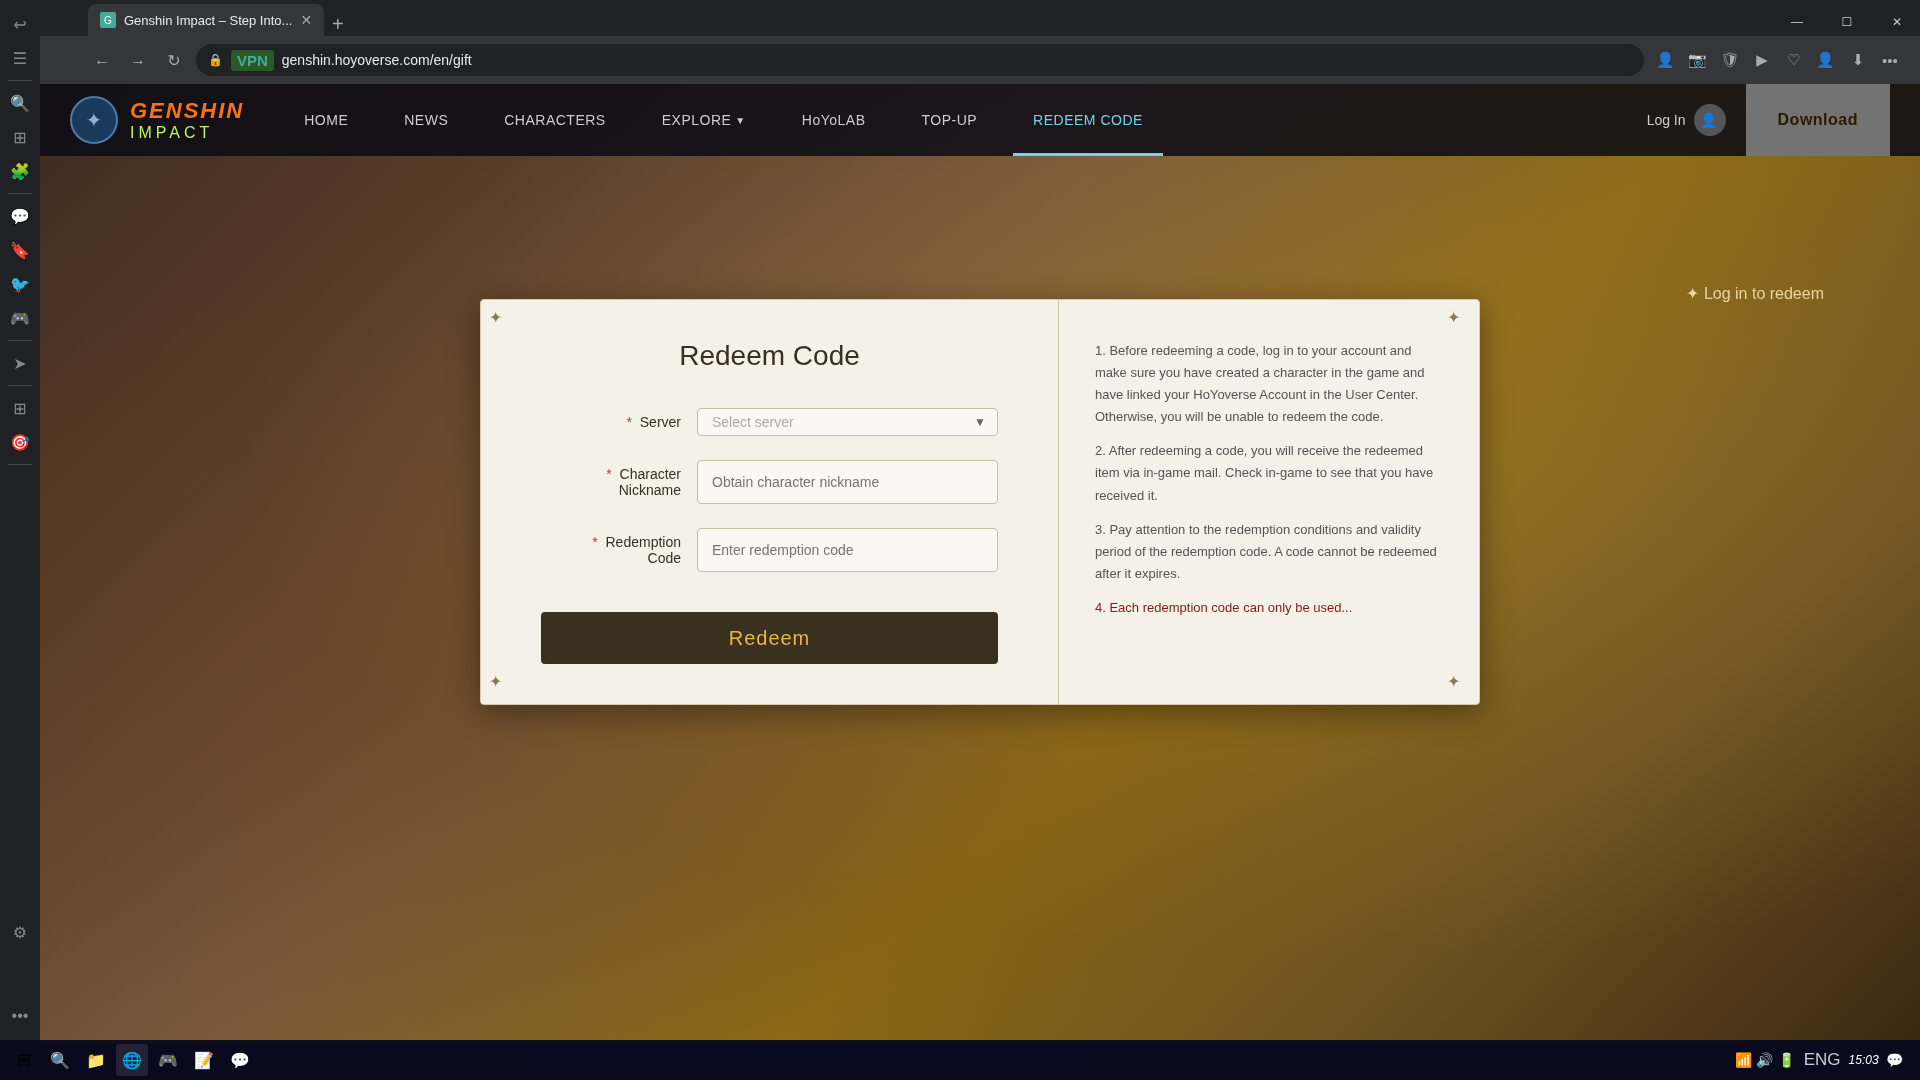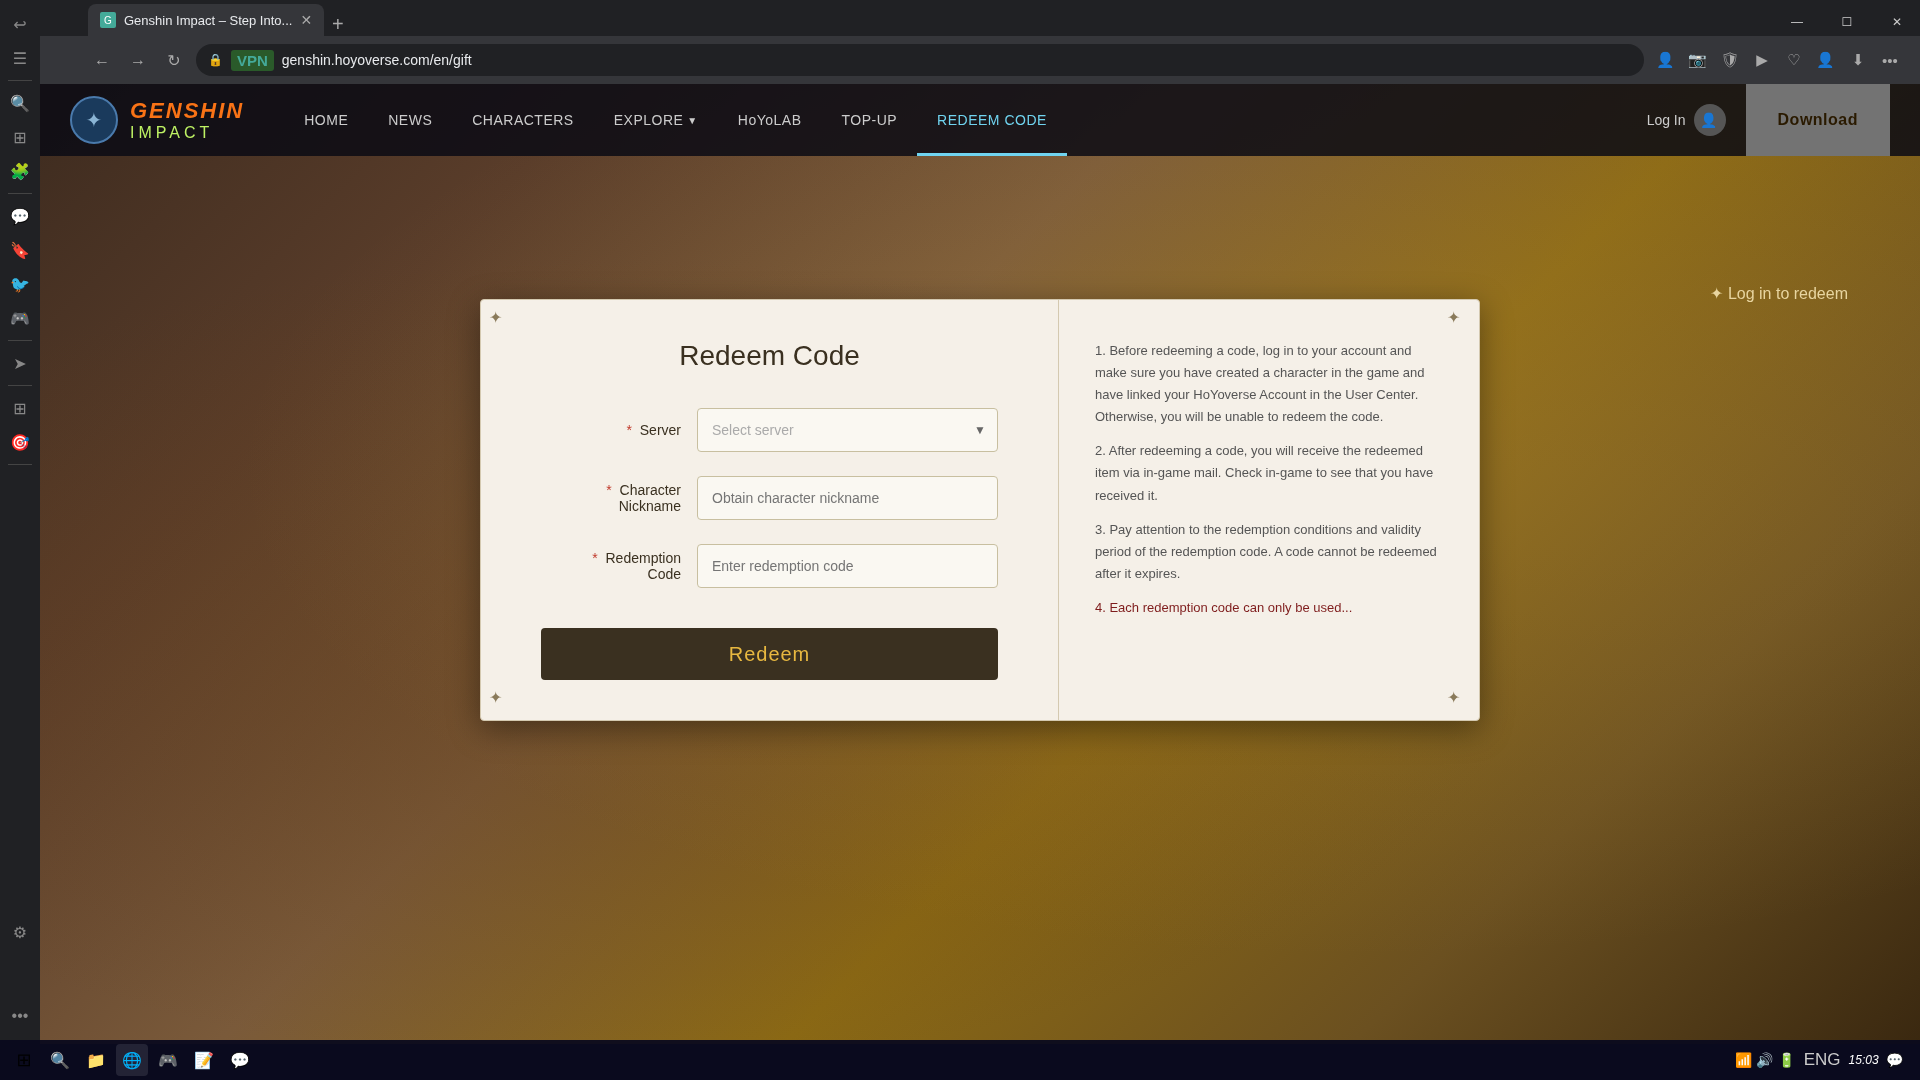--- a/index.html
+++ b/index.html
@@ -183,21 +183,21 @@
     }
     .logo-text .impact {
       font-size: 16px;
       color: #bef264;
       letter-spacing: 4px;
       text-transform: uppercase;
     }
     .nav-links {
       display: flex;
       align-items: center;
-      gap: 0;
+      gap: 16px;
       flex: 1;
     }
     .nav-link {
       padding: 0 20px;
       height: 72px;
       display: flex;
       align-items: center;
       font-size: 14px;
       color: #ccc;
       cursor: pointer;
@@ -252,21 +252,21 @@
       align-items: center;
       cursor: pointer;
       letter-spacing: 0.5px;
       margin-left: 20px;
     }
 
     
     .login-redeem {
       position: absolute;
       top: 200px;
-      right: 72px;
+      right: 96px;
       color: #e8d5a0;
       font-size: 16px;
       display: flex;
       align-items: center;
       gap: 8px;
       z-index: 5;
     }
 
     
     .redeem-container {
@@ -334,21 +334,21 @@
       font-size: 14px;
       color: #666;
       outline: none;
     }
     .select-wrapper {
       flex: 1;
       position: relative;
     }
     .form-select {
       width: 100%;
-      height: 44px;
+      height: 28px;
       border: 1px solid #c8bfa0;
       background: #faf8f2;
       border-radius: 4px;
       padding: 0 40px 0 14px;
       font-size: 14px;
       color: #aaa;
       outline: none;
       appearance: none;
       cursor: pointer;
     }

